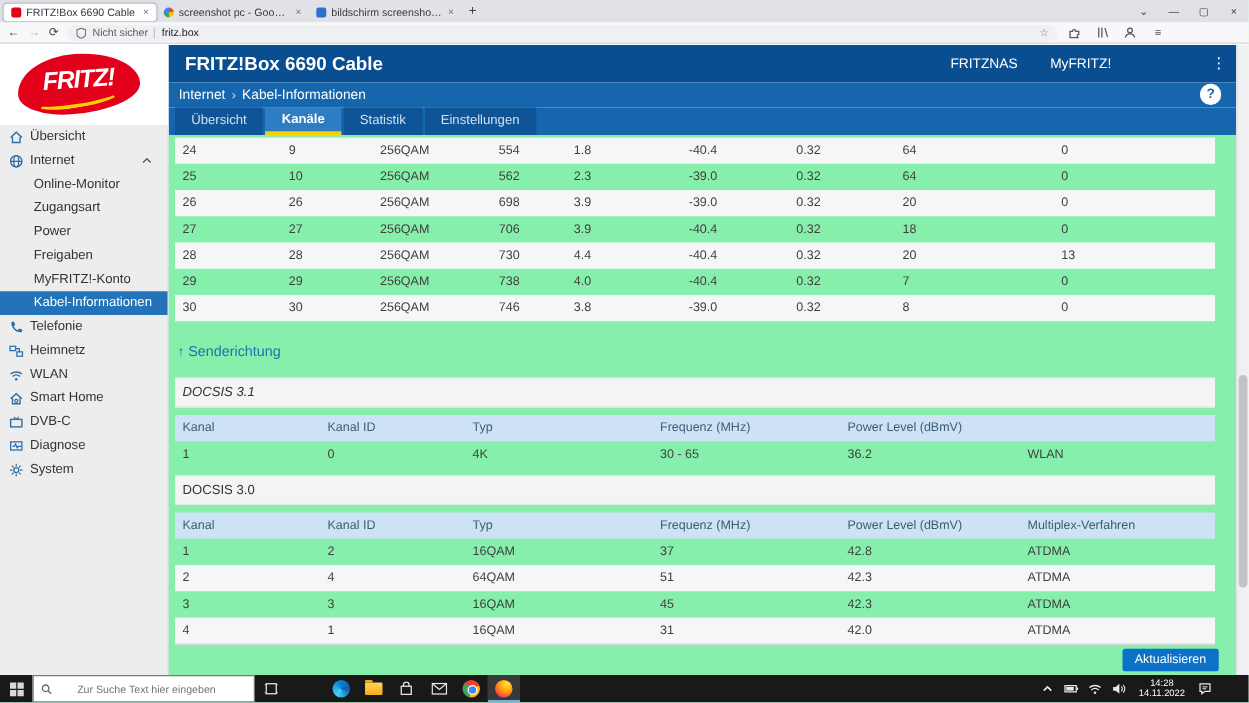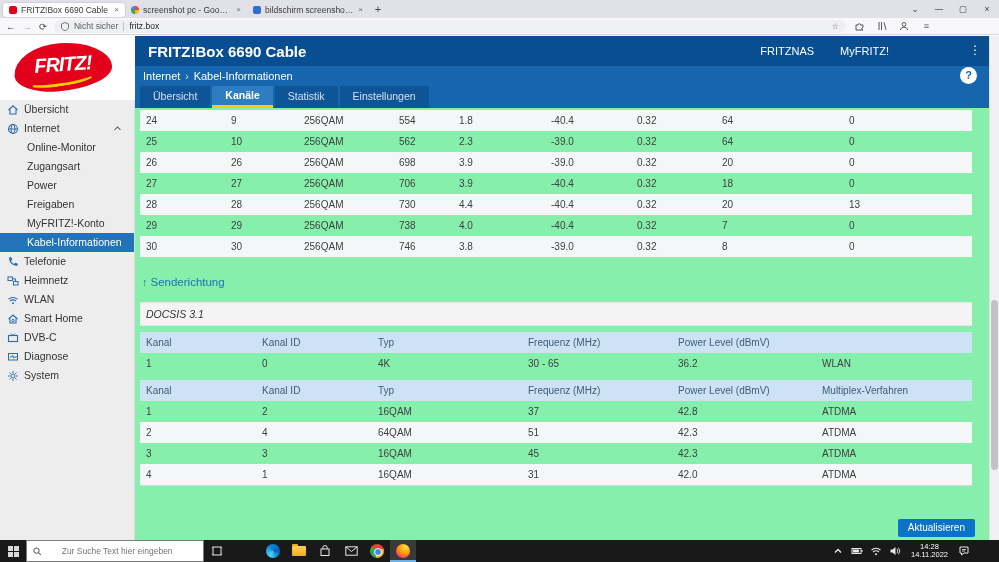--- a/index.html
+++ b/index.html
@@ -379,20 +379,23 @@
           <div class="row">
             <span class="cell">1</span>
             <span class="cell">0</span>
             <span class="cell">4K</span>
             <span class="cell">30 - 65</span>
             <span class="cell">36.2</span>
             <span class="cell">WLAN</span>
           </div>
         </div>
 
+      <div id="band30" class="section-band">
+        <span>DOCSIS 3.0</span>
+      </div>
       <div id="hdr30" class="table-wrap grid-up header-table">
           <div class="row">
             <span class="cell">Kanal</span>
             <span class="cell">Kanal ID</span>
             <span class="cell">Typ</span>
             <span class="cell">Frequenz (MHz)</span>
             <span class="cell">Power Level (dBmV)</span>
             <span class="cell">Multiplex-Verfahren</span>
           </div>
         </div>

